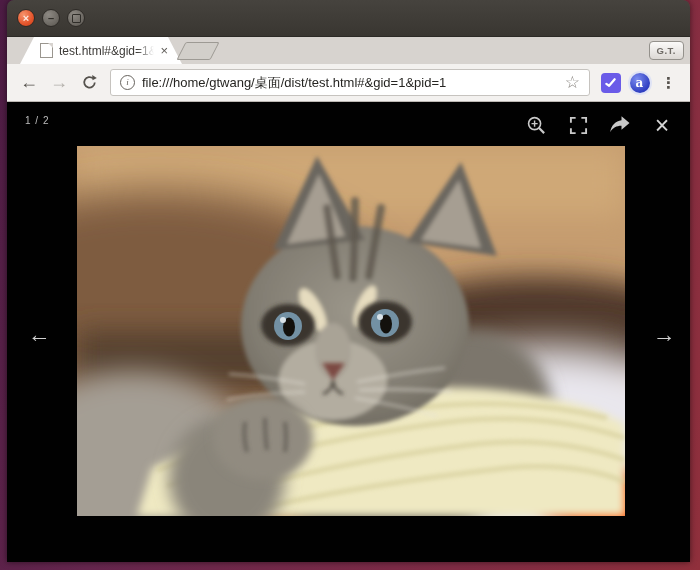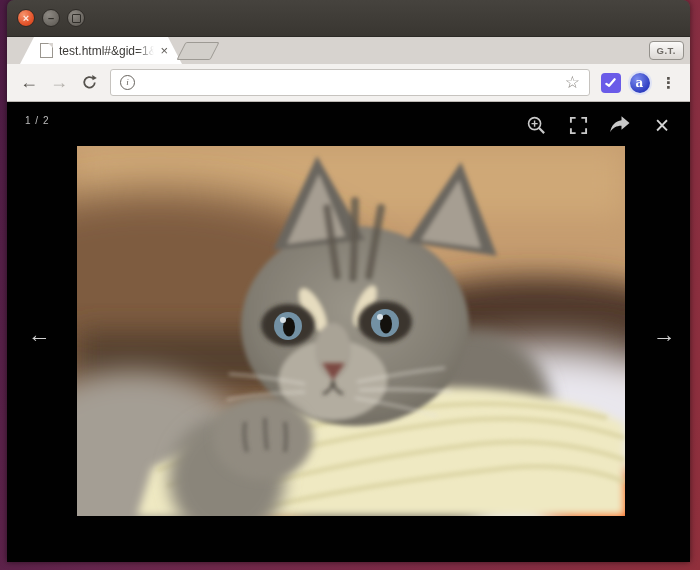--- a/index.html
+++ b/index.html
@@ -126,20 +126,21 @@
     <div class="nav-btn">
       <svg width="17" height="17" viewBox="0 0 20 20">
         <path d="M16.2 10 A6.2 6.2 0 1 1 14.2 5.2" fill="none" stroke="#55524d" stroke-width="2.1"></path>
         <polygon points="13.2,1.2 13.6,7.4 18.6,4.6" fill="#55524d"></polygon>
       </svg>
     </div>
     <div class="omnibox">
       <span class="info-icon">
         <span>i</span>
       </span>
+      <span class="url-text">file:///home/gtwang/桌面/dist/test.html#&amp;gid=1&amp;pid=1</span>
       <span class="bookmark-star">☆</span>
     </div>
     <div class="ext-btn">
       <span class="ext-purple">
         <svg width="13" height="13" viewBox="0 0 14 14">
           <polyline points="2.5,8.5 5.5,10.5 11.5,3.5" fill="none" stroke="#fff" stroke-width="2.4" stroke-linecap="round" stroke-linejoin="round"></polyline>
         </svg>
       </span>
     </div>
     <div class="ext-btn">

